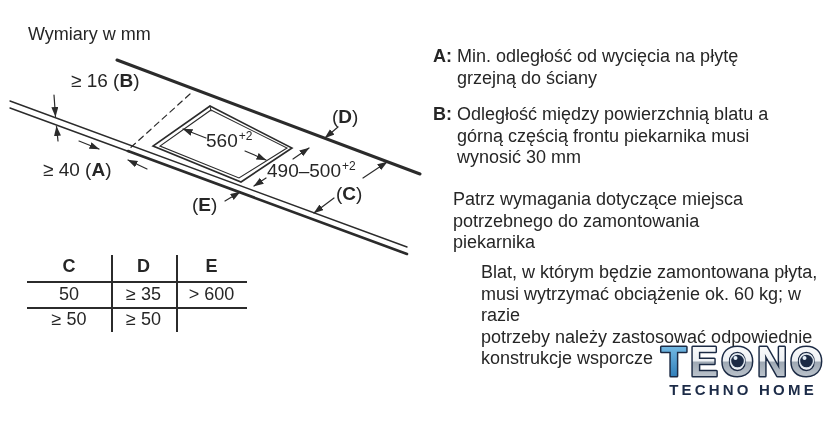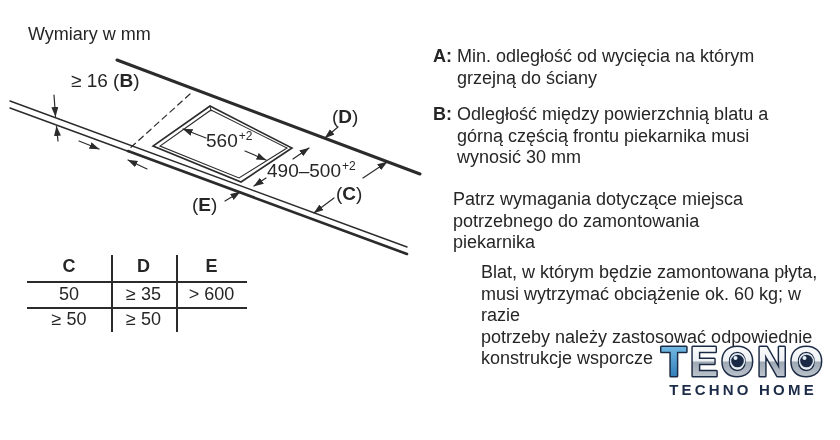--- a/index.html
+++ b/index.html
@@ -81,20 +81,21 @@
       <g stroke-width="1.2">
         <line x1="225" y1="201" x2="240" y2="192" marker-end="url(#arr)"></line>
       </g>
     </g>
   </svg>
 
   <div class="abs title" style="left:28px;top:24px;">Wymiary w mm</div>
 
   <div class="abs dim" style="left:26px;top:70px;margin-left:45px;"><span>≥ 16 (</span><b>B</b><span>)</span></div>
 
+  <div class="abs dim" style="left:43px;top:159px;"><span>≥ 40 (</span><b>A</b><span>)</span></div>
 
   <div class="abs dim" style="left:332px;top:106px;"><span>(</span><b>D</b><span>)</span></div>
 
   <div class="abs dim" style="left:336px;top:183px;"><span>(</span><b>C</b><span>)</span></div>
 
   <div class="abs dim" style="left:192px;top:194px;"><span>(</span><b>E</b><span>)</span></div>
 
   <div class="abs dim" style="left:206px;top:129px;"><span>560</span><sup>+2</sup></div>
 
   <div class="abs dim" style="left:267px;top:159px;"><span>490–500</span><sup>+2</sup></div>
@@ -112,21 +113,21 @@
     </div>
     <div class="tline-h" style="top:29px;"></div>
     <div class="tline-h" style="top:55px;"></div>
     <div class="tline-v" style="left:84px;"></div>
     <div class="tline-v" style="left:149px;"></div>
   </div>
 
   <div class="notes">
     <div class="note-row" style="left:0;top:46px;">
       <span class="note-label">A:</span>
-      <span class="note-text">Min. odległość od wycięcia na którym
+      <span class="note-text">Min. odległość od wycięcia na płytę
 grzejną do ściany</span>
     </div>
     <div class="note-row" style="left:0;top:104px;">
       <span class="note-label">B:</span>
       <span class="note-text">Odległość między powierzchnią blatu a
 górną częścią frontu piekarnika musi
 wynosić 30 mm</span>
     </div>
     <div class="para" style="left:20px;top:189px;">Patrz wymagania dotyczące miejsca
 potrzebnego do zamontowania

